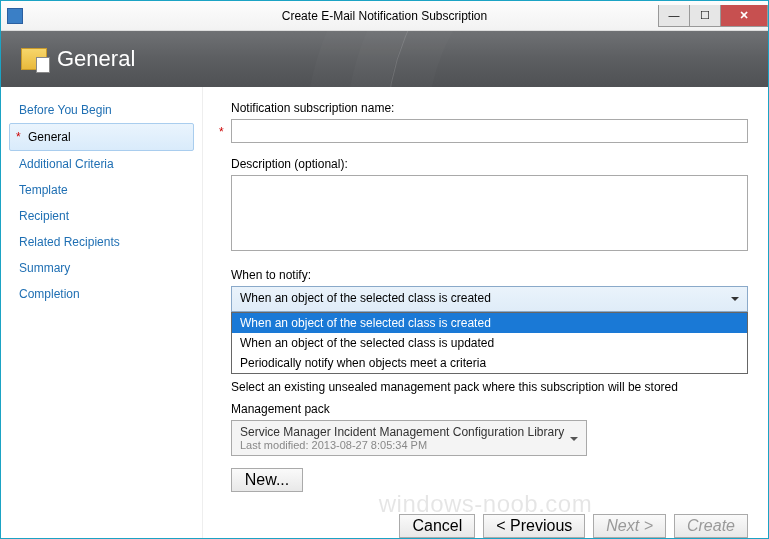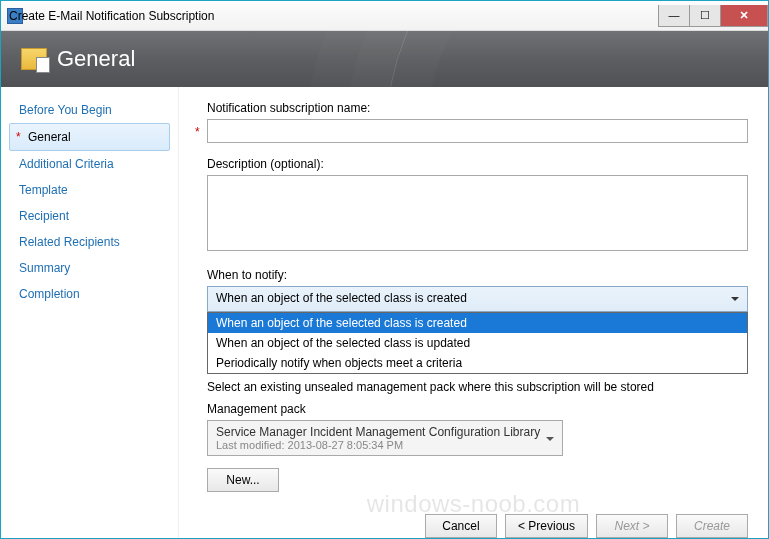--- a/index.html
+++ b/index.html
@@ -23,22 +23,22 @@
     position: relative;
   }
   .title-icon {
     width: 16px; height: 16px;
     margin-left: 6px;
     background: #3a7fc6;
     border: 1px solid #2a5fa0;
   }
   .title-text {
     position: absolute;
-    left: 8px; right: 0;
-    text-align: left;
+    left: 0; right: 0;
+    text-align: center;
     font-size: 12px;
     color: #000;
     pointer-events: none;
   }
   .win-controls {
     margin-left: auto;
     display: flex;
     height: 22px;
   }
   .win-btn {
@@ -96,21 +96,21 @@
   .header-title {
     font-size: 22px;
     font-weight: 300;
   }
 
   .content {
     display: flex;
     height: calc(100% - 30px - 56px);
   }
   .sidebar {
-    width: 178px;
+    width: 202px;
     padding: 10px 8px;
     border-right: 1px solid #eee;
   }
   .sidebar .step {
     padding: 6px 10px;
     color: #1f6fb3;
     cursor: pointer;
     border-radius: 2px;
   }
   .sidebar .step.current {
@@ -222,21 +222,21 @@
   }
   .mp-main { color: #333; }
   .mp-sub { color: #888; font-size: 11px; }
   .btn {
     height: 24px;
     min-width: 72px;
     padding: 0 12px;
     border: 1px solid #aaa;
     background: linear-gradient(#fafafa, #e8e8e8);
     font-family: inherit;
-    font-size: 12px;
+    font-size: 16px;
     cursor: pointer;
   }
   .btn.disabled {
     color: #999;
     cursor: default;
     font-style: italic;
   }
 
   .footer {
     position: absolute;

